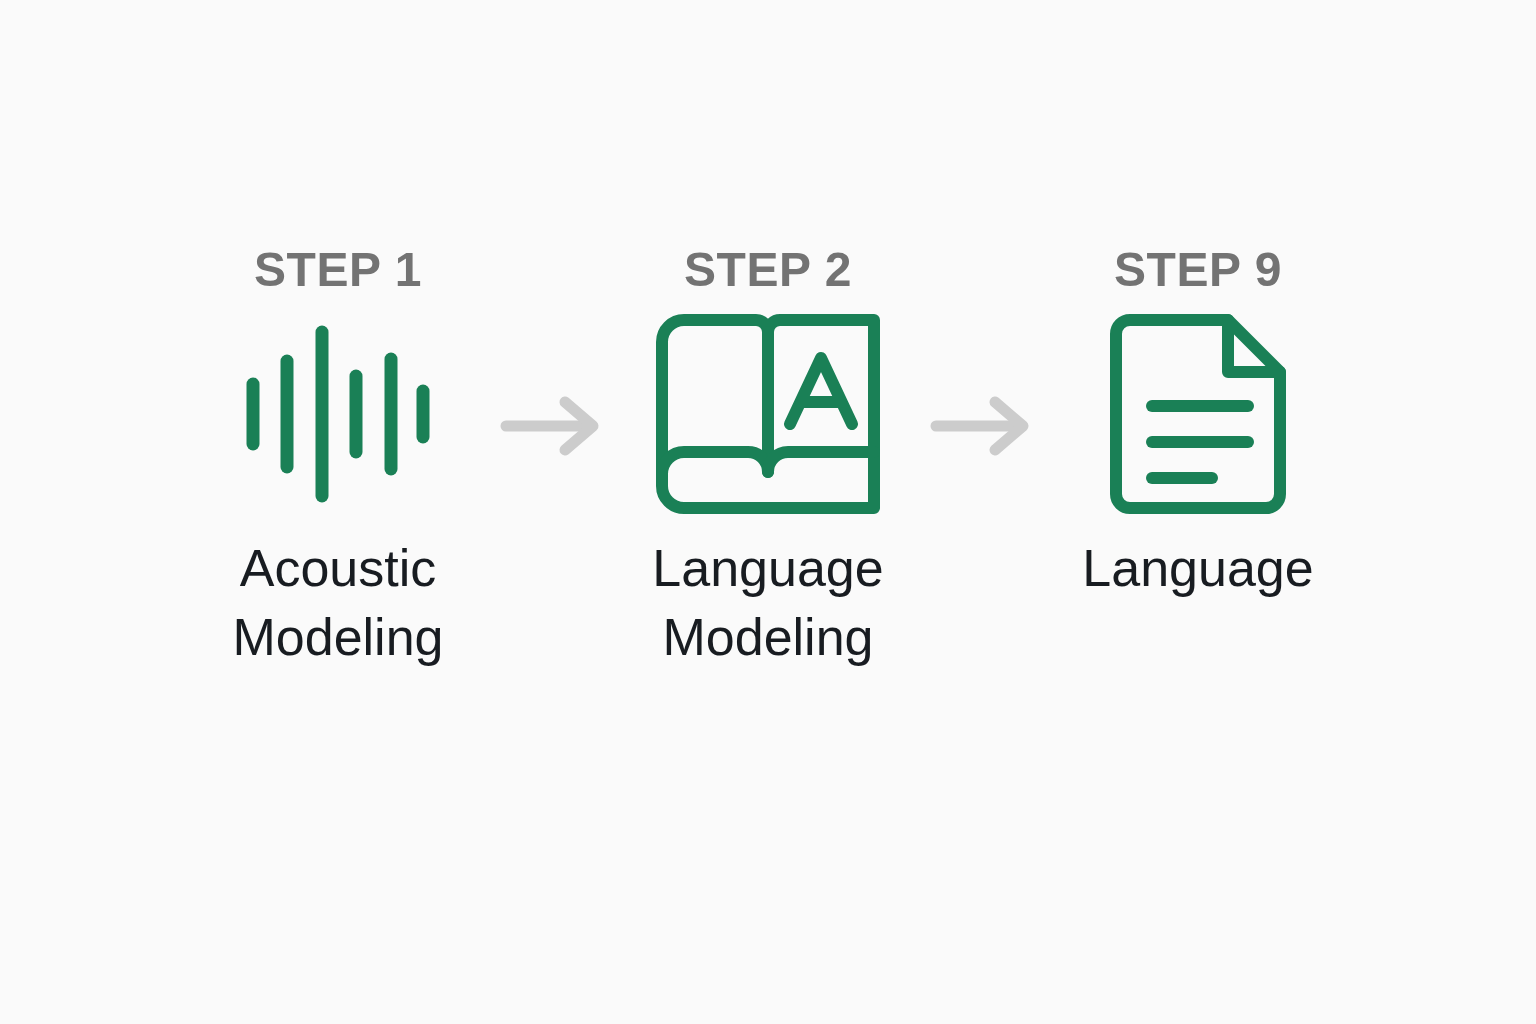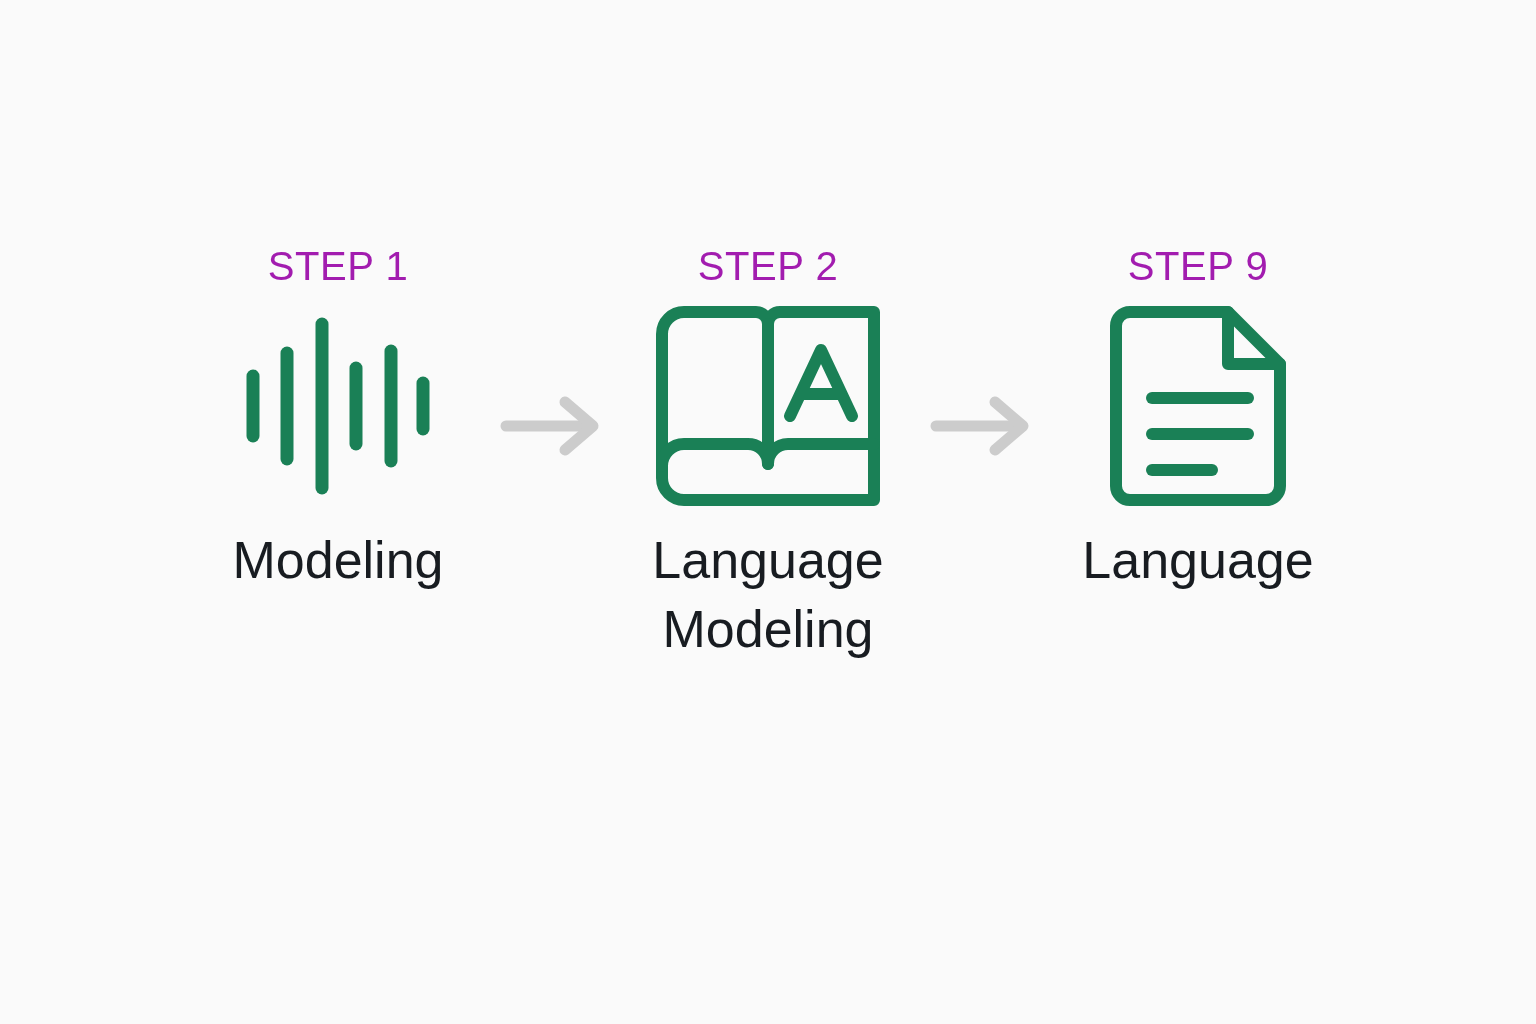--- a/index.html
+++ b/index.html
@@ -39,24 +39,24 @@
 
   .step {
     width: 300px;
     display: flex;
     flex-direction: column;
     align-items: center;
     flex: 0 0 auto;
   }
 
   .step-label {
-    font-size: 40px;
-    font-weight: normal;
+    font-size: 48px;
+    font-weight: bold;
     letter-spacing: 0.6px;
-    color: #a21caf;
+    color: #737373;
     line-height: 1;
     margin: 0;
     white-space: nowrap;
   }
 
   .icon-wrap {
     height: 240px;
     display: flex;
     align-items: center;
     justify-content: center;
@@ -101,20 +101,21 @@
             <line x1="54" y1="47" x2="54" y2="153"></line>
             <line x1="89" y1="18" x2="89" y2="182"></line>
             <line x1="123" y1="62" x2="123" y2="138"></line>
             <line x1="158" y1="45" x2="158" y2="155"></line>
             <line x1="190" y1="77" x2="190" y2="123"></line>
           </g>
         </svg>
       </div>
 
       <div class="step-title">
+        <span class="tline">Acoustic</span>
         <span class="tline">Modeling</span>
       </div>
     </div>
 
     <div class="arrow">
       <svg width="110" height="70" viewBox="0 0 110 70" aria-label="arrow right">
         <g stroke="#cccccc" stroke-width="11" stroke-linecap="round" stroke-linejoin="round" fill="none">
           <line x1="8" y1="35" x2="92" y2="35"></line>
           <polyline points="67,11 95,35 67,59"></polyline>
         </g>

